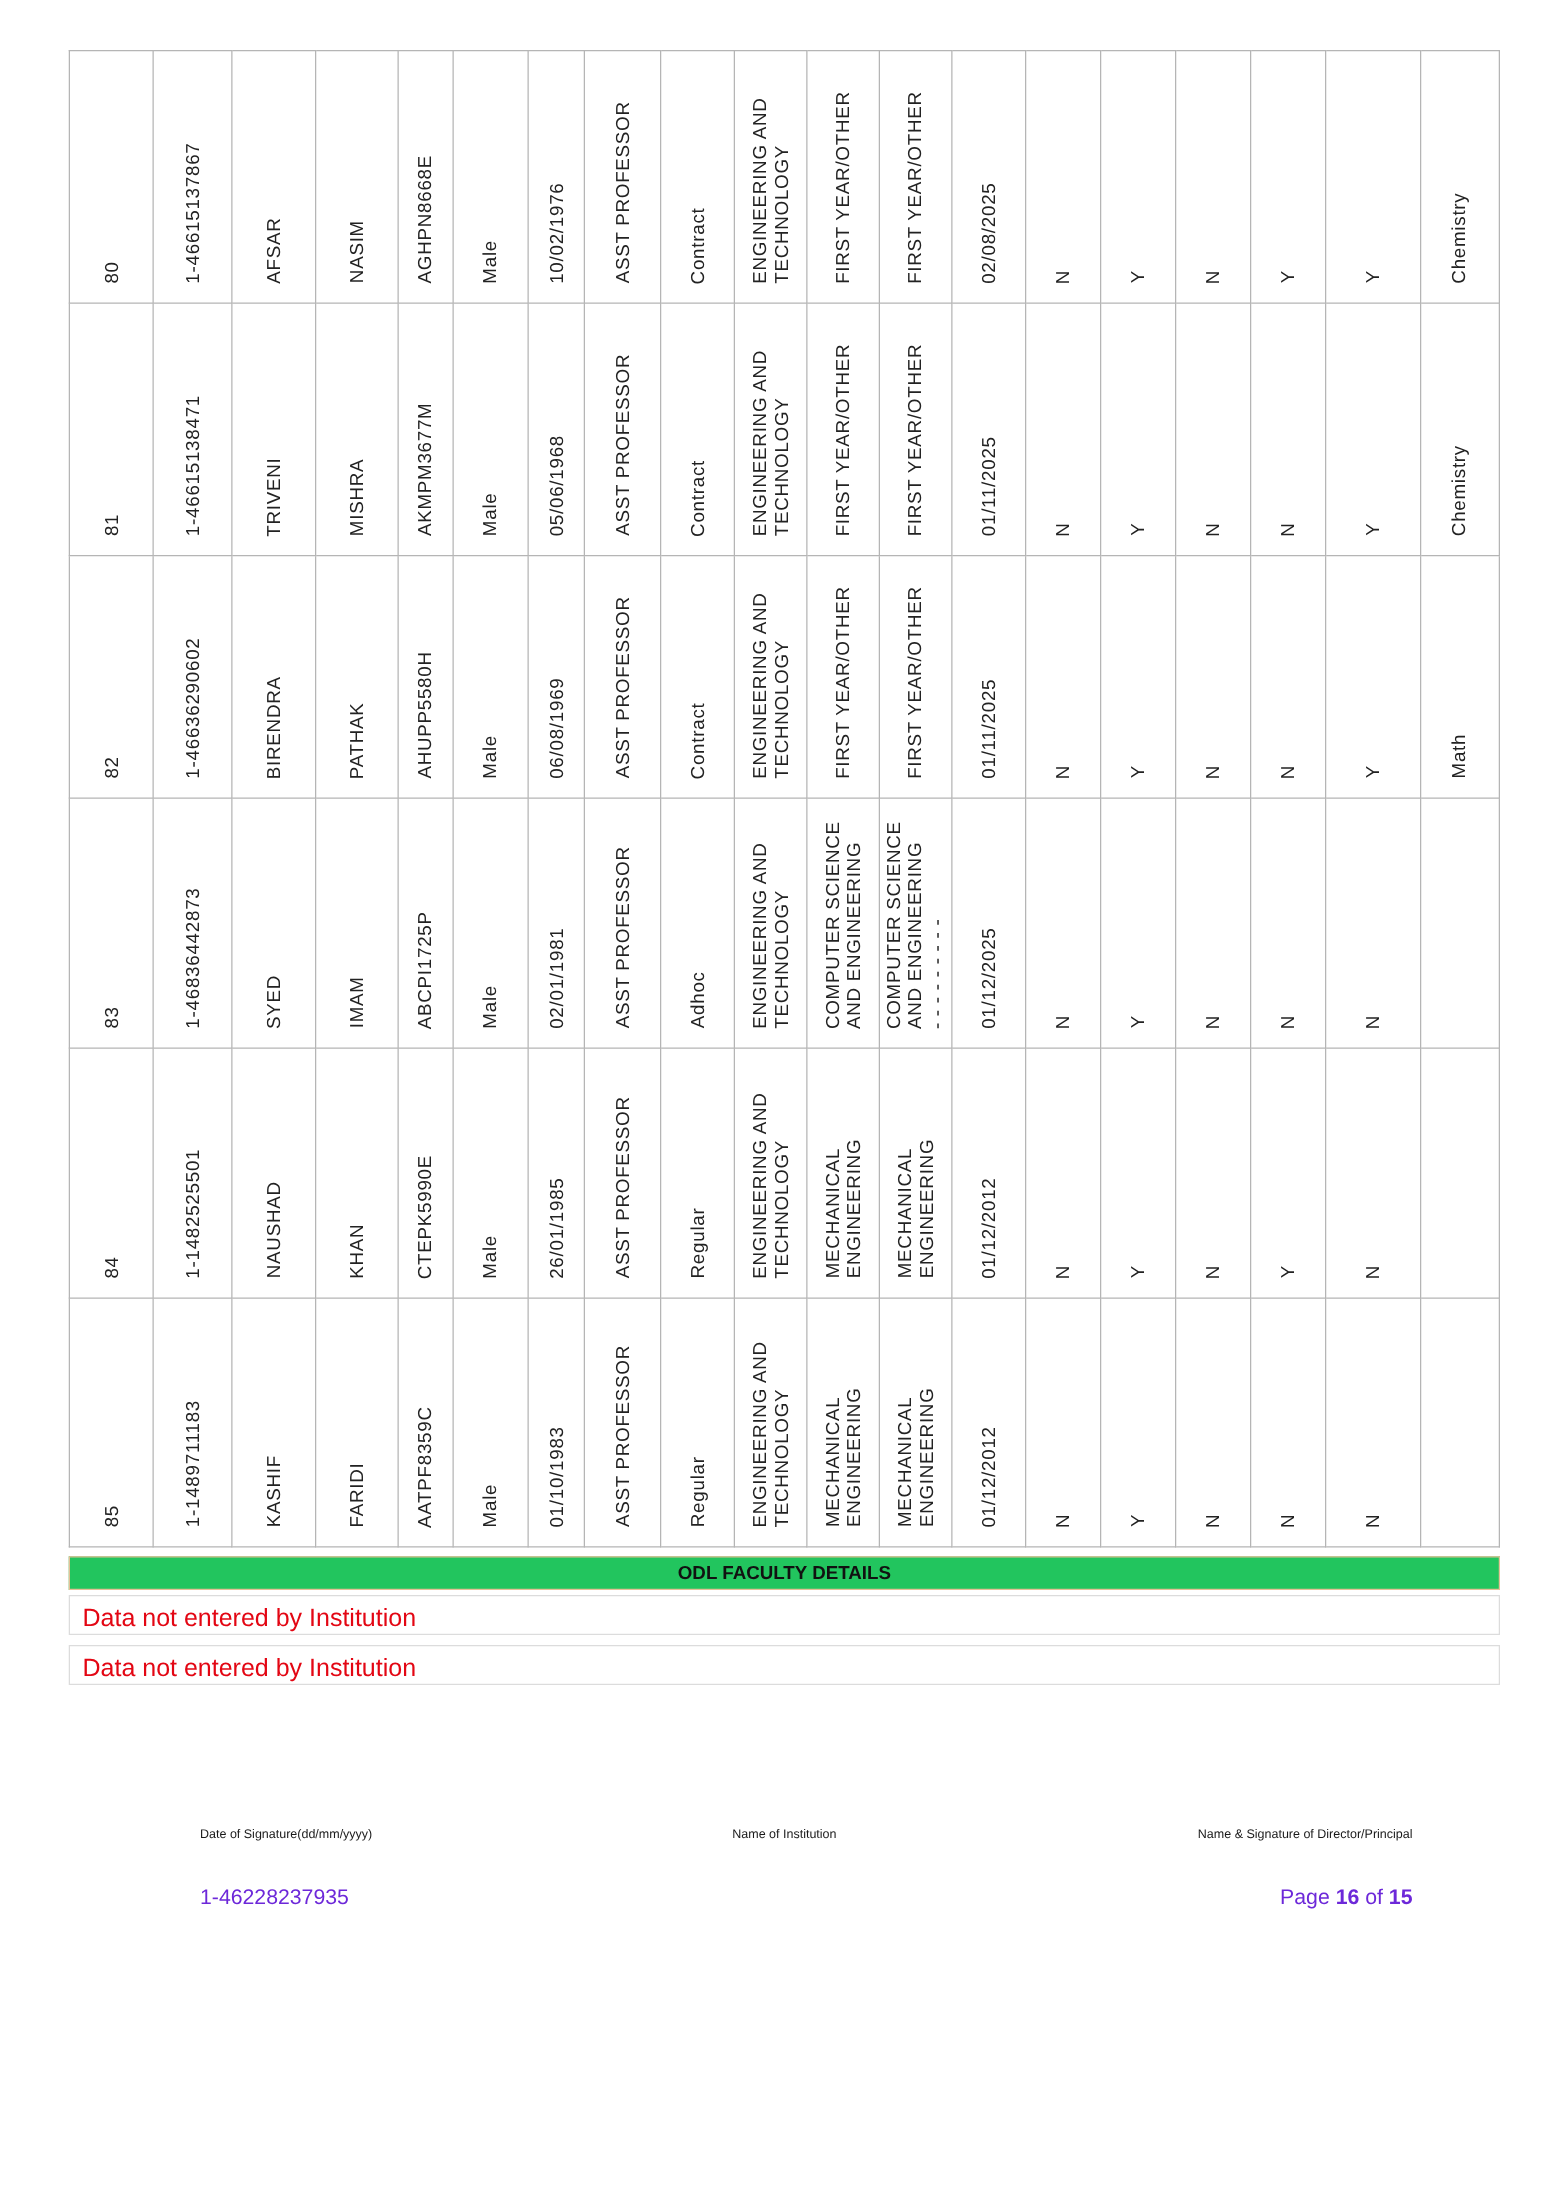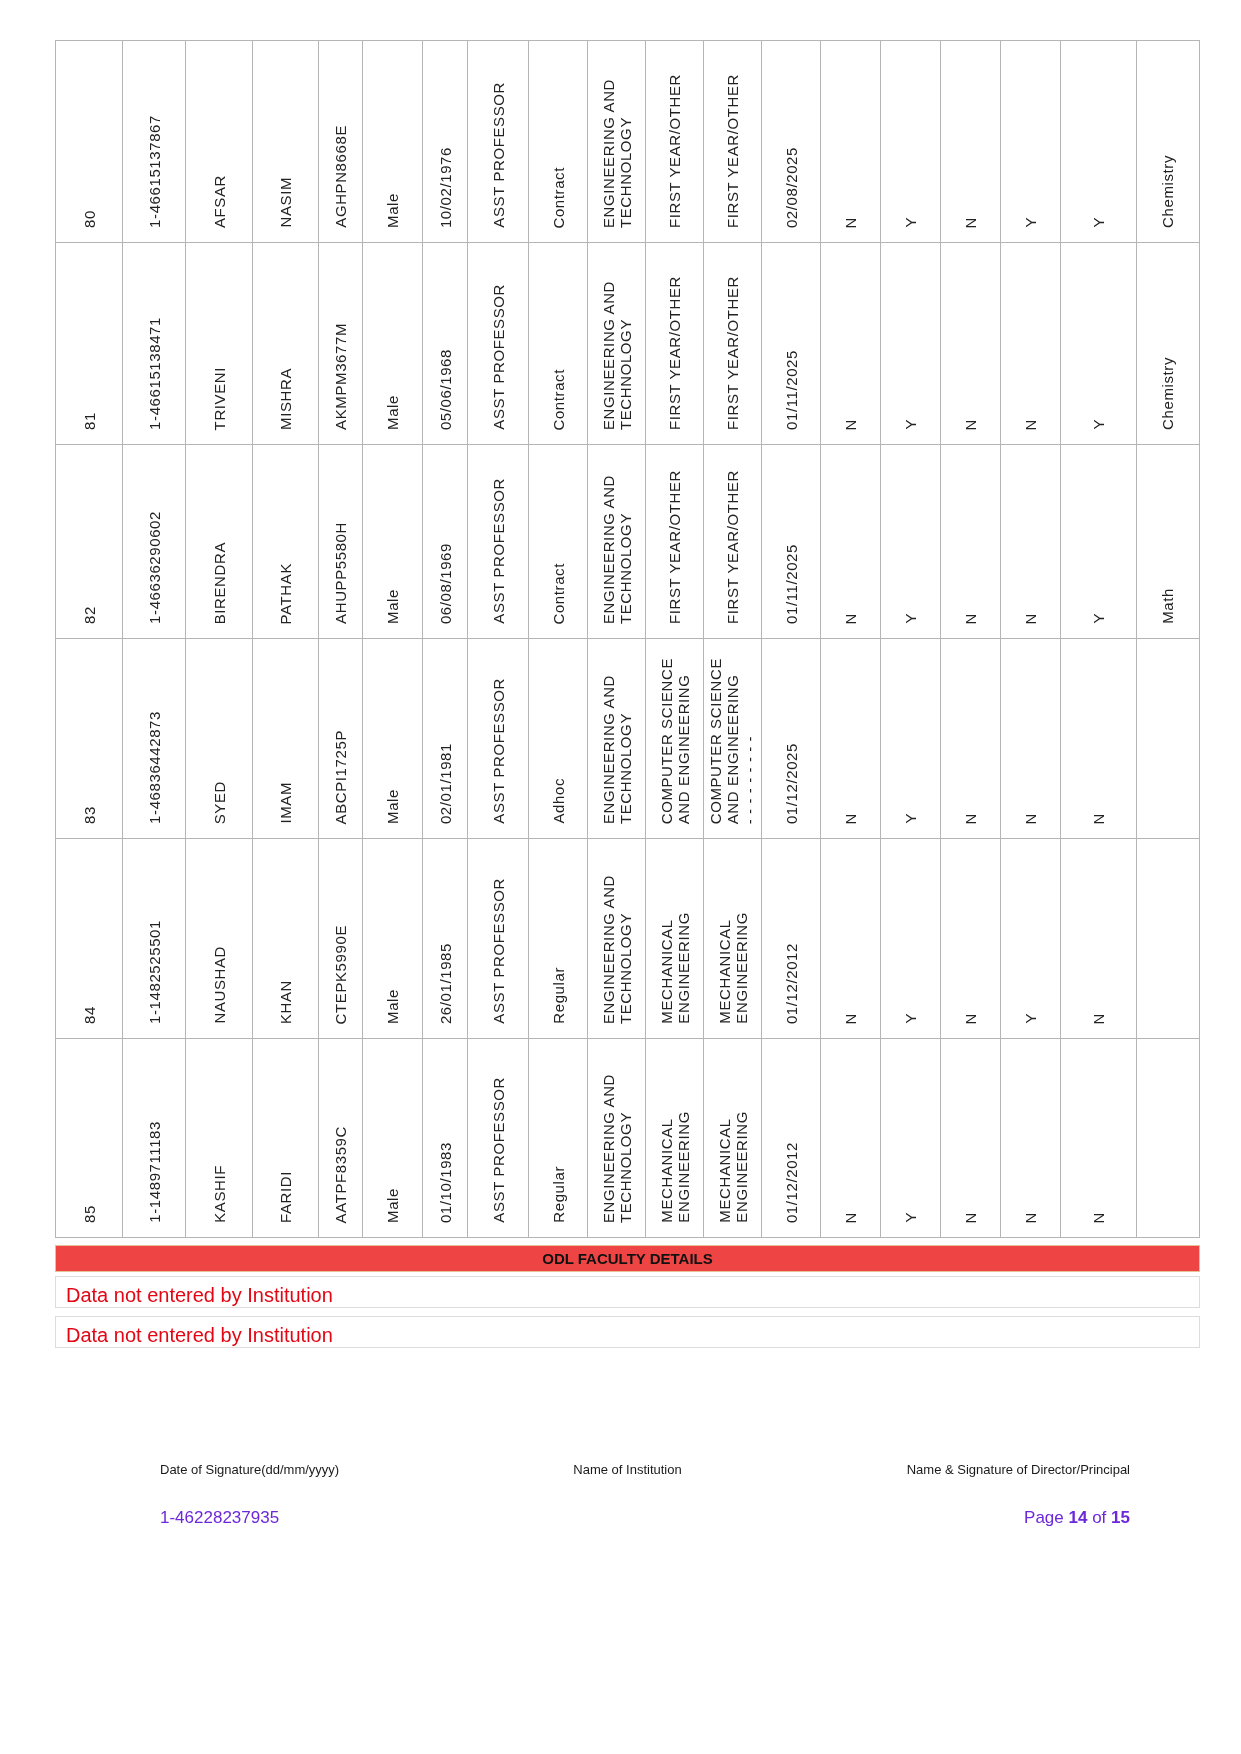--- a/index.html
+++ b/index.html
@@ -35,41 +35,41 @@
     line-height:17px;
     letter-spacing:0.6px;
     color:#222;
     text-align:left;
     max-height:196px;
   }
 
   
   .sections { position:absolute; left:55px; top:1245px; width:1145px; }
   .band {
-    background:#ef4444;
+    background:#22c55e;
     border:1px solid #e6c096;
     height:25px;
     display:flex; align-items:center; justify-content:center;
     font-size:15px; font-weight:bold; color:#111;
     margin-bottom:4px;
   }
   .msg-row {
     border:1px solid #dcdcdc;
     height:30px;
     display:flex; align-items:flex-end;
     padding-left:10px;
     margin-bottom:8px;
     font-size:20px;
     color:#e30613;
   }
 
   
   .footer-labels {
     position:absolute; left:55px; top:1462px; width:1145px; height:18px;
-    font-size:13px; color:#1a1a1a;text-decoration:underline;
+    font-size:10px; color:#1a1a1a;text-decoration:underline;
   }
   .footer-labels .lbl-left  { position:absolute; left:105px; }
   .footer-labels .lbl-mid   { position:absolute; left:50%; transform:translateX(-50%); }
   .footer-labels .lbl-right { position:absolute; right:70px; }
   .footer-bottom {
     position:absolute; left:55px; top:1508px; width:1145px; height:18px;
     font-size:17px; color:#6d28d9;
   }
   .footer-bottom .app-id { position:absolute; left:105px; }
   .footer-bottom .page-num { position:absolute; right:70px; }
@@ -260,19 +260,19 @@
   <div class="footer-labels">
     <span class="lbl-left">Date of Signature(dd/mm/yyyy)</span>
     <span class="lbl-mid">Name of Institution</span>
     <span class="lbl-right">Name &amp; Signature of Director/Principal</span>
   </div>
 
   <div class="footer-bottom">
     <span class="app-id">1-46228237935</span>
     <span class="page-num">
       <span>Page</span>
-      <b>14</b>
+      <b>16</b>
       <span>of</span>
       <b>15</b>
     </span>
   </div>
 
 </div>
 
 </body></html>

